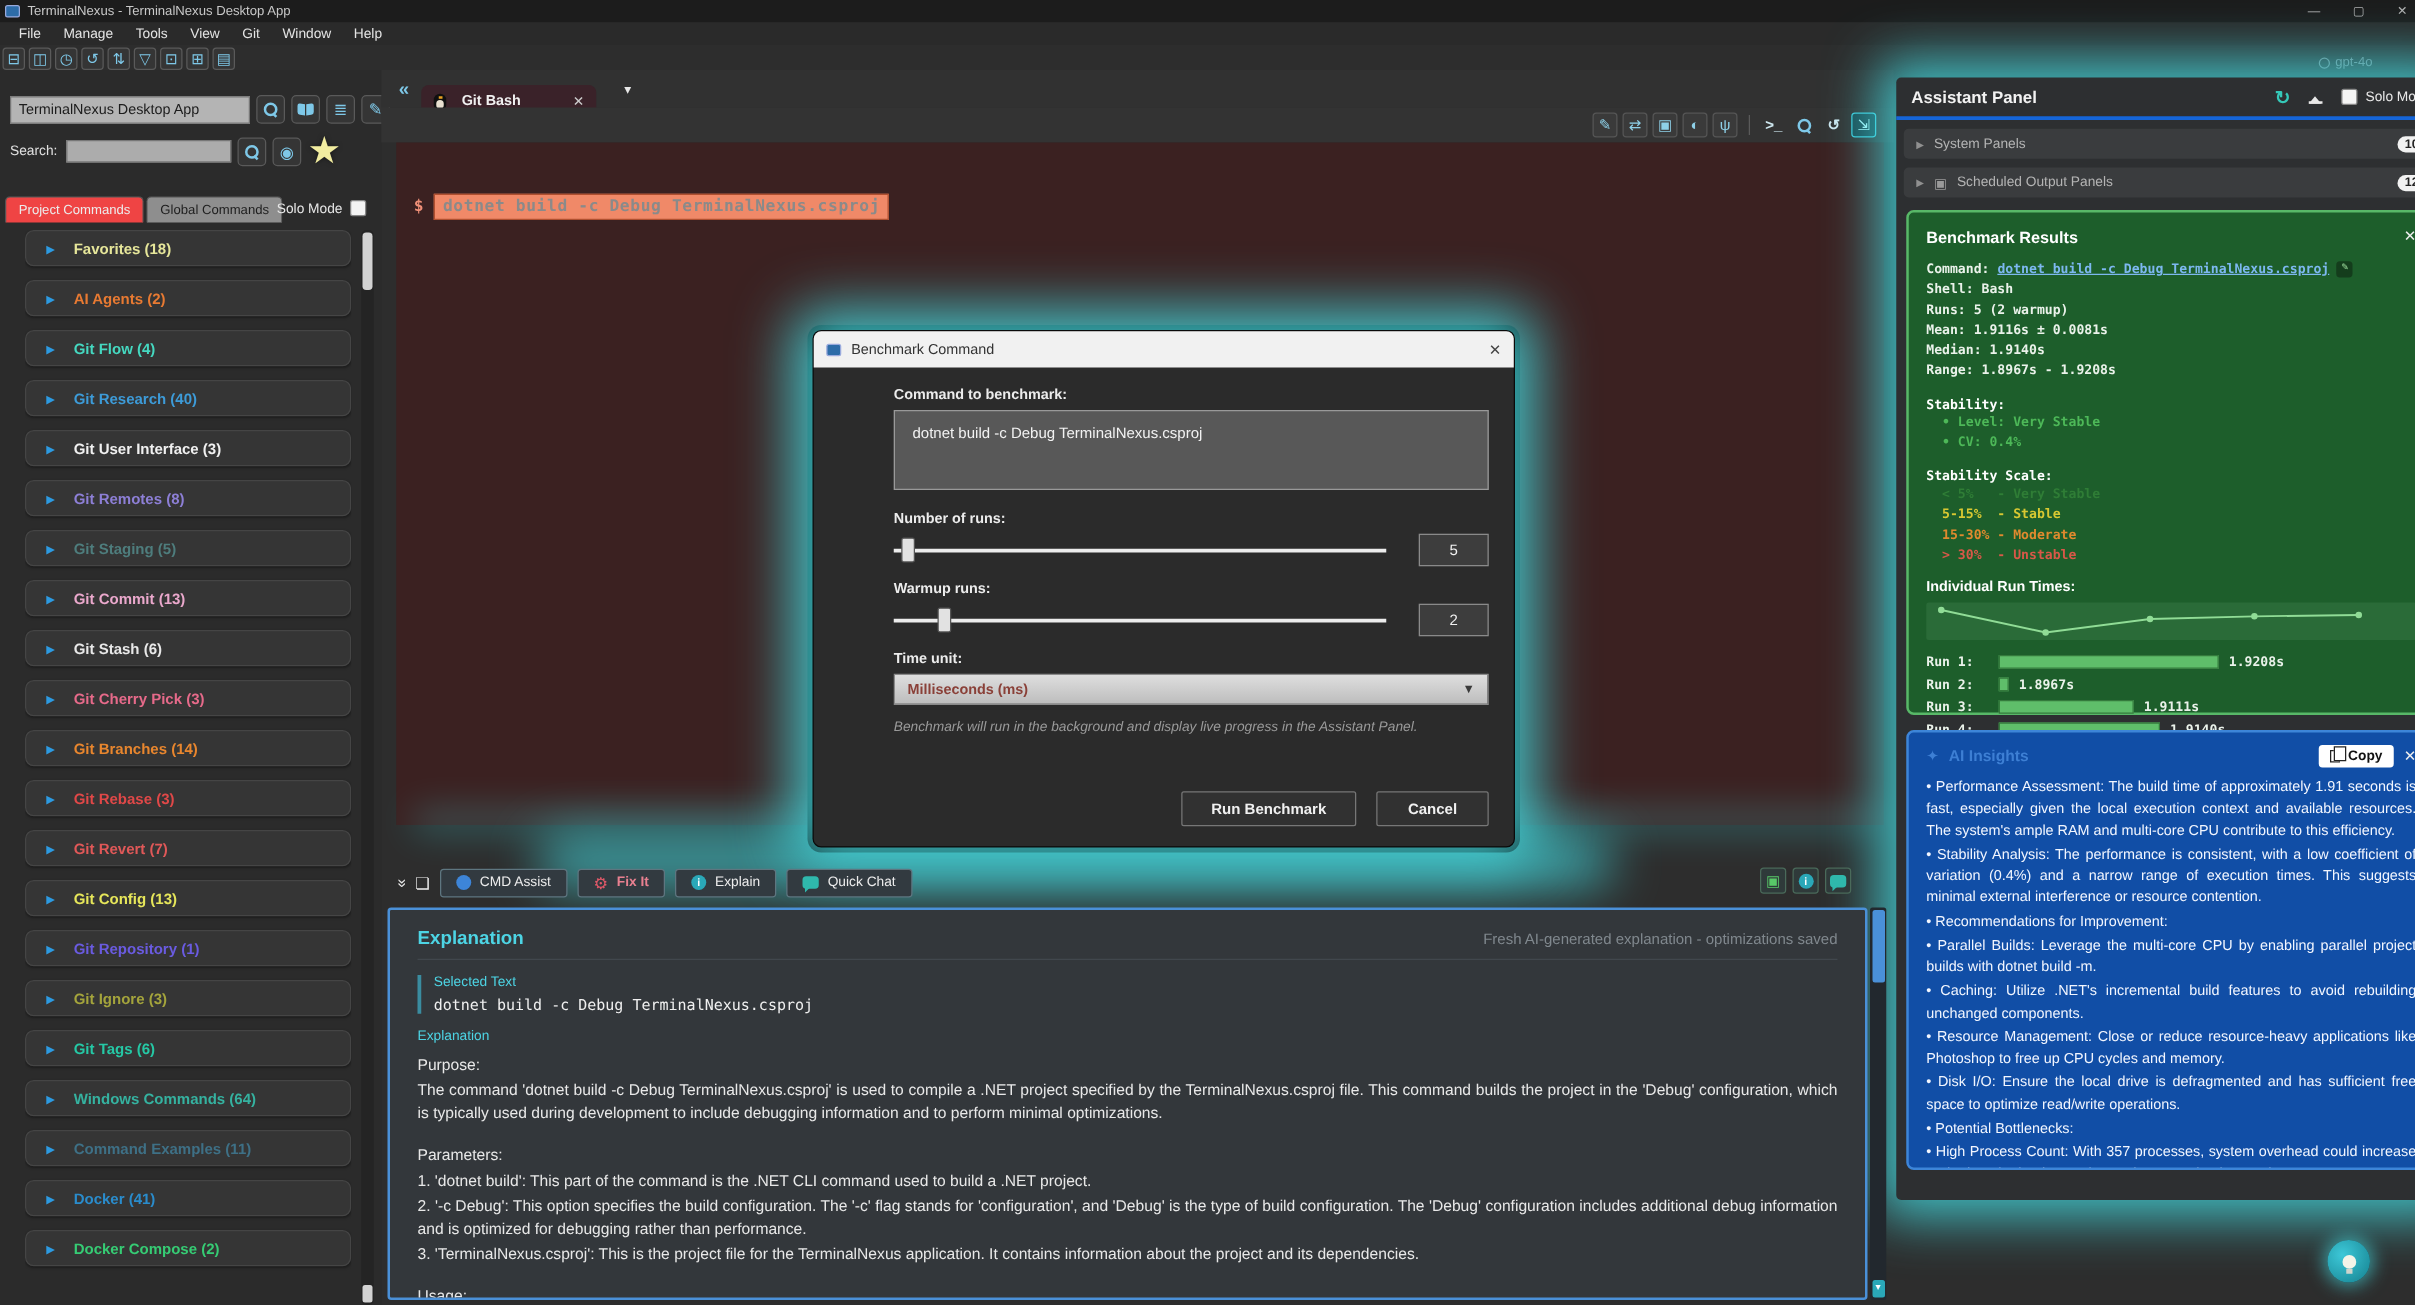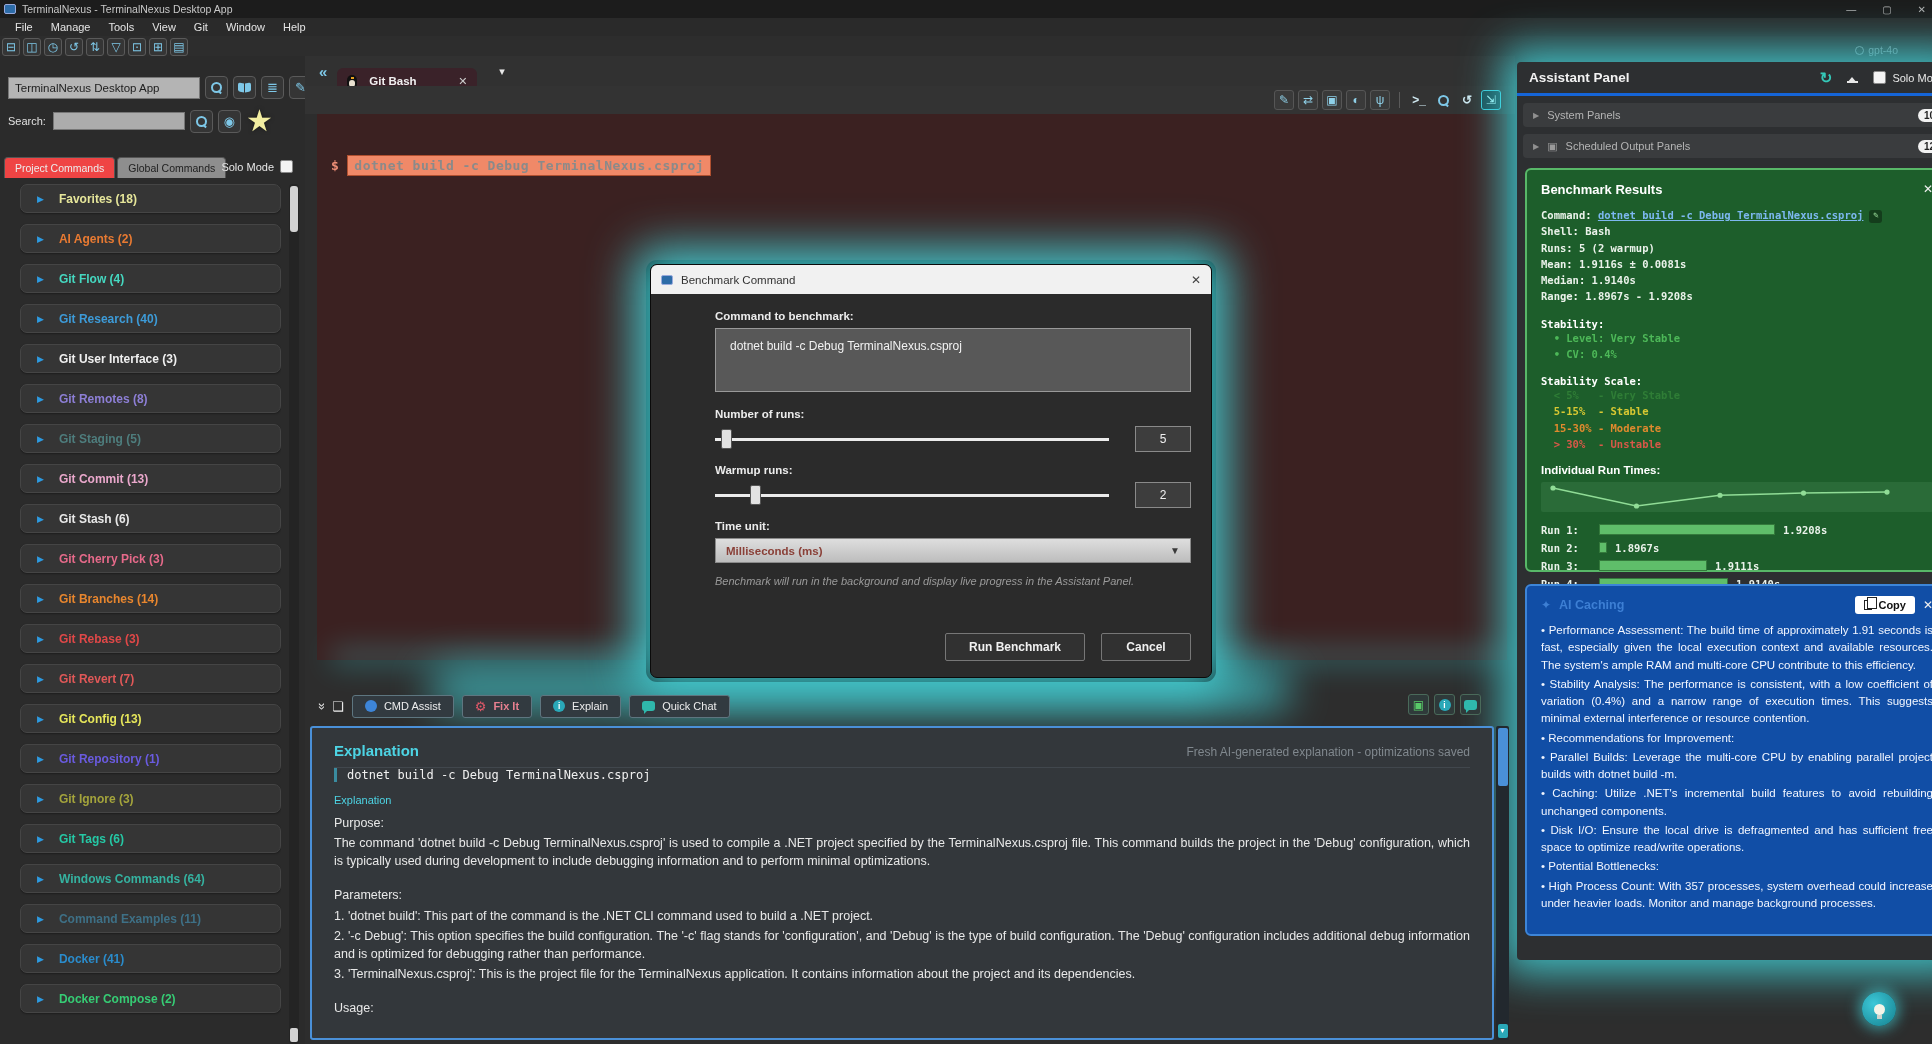--- a/index.html
+++ b/index.html
@@ -462,20 +462,21 @@
       </span>
   </div>
 </div>
 
 <div class="explain-panel">
   <div class="exp-head">
     <span class="exp-title">Explanation</span>
     <span class="exp-status">Fresh AI-generated explanation - optimizations saved</span>
   </div>
   <div class="exp-selected">
+    <div class="exp-sec-label">Selected Text</div>
     <div class="exp-mono mono">dotnet build -c Debug TerminalNexus.csproj</div>
   </div>
   <div class="exp-sec-label">Explanation</div>
   <div class="exp-body">
 
   <div class="exp-line">Purpose:</div>
       <div class="exp-line">The command 'dotnet build -c Debug TerminalNexus.csproj' is used to compile a .NET project specified by the TerminalNexus.csproj file. This command builds the project in the 'Debug' configuration, which is typically used during development to include debugging information and to perform minimal optimizations.</div>
       <div class="exp-line"></div>
       <div class="exp-line">Parameters:</div>
       <div class="exp-line">1. 'dotnet build': This part of the command is the .NET CLI command used to build a .NET project.</div>
@@ -575,34 +576,35 @@
           <span class="run-label">Run 5:</span>
           <span class="run-bar" style="width: 138px;"></span>
           <span class="run-value">1.9154s</span>
         </div>
       </div>
   </div>
 
   <div class="insights">
     <div class="ins-head">
       <span class="sparkle">✦</span>
-      <span class="ins-title">AI Caching</span>
+      <span class="ins-title">AI Insights</span>
       <span class="copy-btn">
         <span class="copy-ic"></span>
         <span>Copy</span>
       </span>
       <span class="panel-x">✕</span>
     </div>
     <div>
 
     <div class="ins-line">Performance Assessment: The build time of approximately 1.91 seconds is fast, especially given the local execution context and available resources. The system's ample RAM and multi-core CPU contribute to this efficiency.</div>
         <div class="ins-line">Stability Analysis: The performance is consistent, with a low coefficient of variation (0.4%) and a narrow range of execution times. This suggests minimal external interference or resource contention.</div>
         <div class="ins-line">Recommendations for Improvement:</div>
         <div class="ins-line">Parallel Builds: Leverage the multi-core CPU by enabling parallel project builds with dotnet build -m.</div>
         <div class="ins-line">Caching: Utilize .NET's incremental build features to avoid rebuilding unchanged components.</div>
+        <div class="ins-line">Resource Management: Close or reduce resource-heavy applications like Photoshop to free up CPU cycles and memory.</div>
         <div class="ins-line">Disk I/O: Ensure the local drive is defragmented and has sufficient free space to optimize read/write operations.</div>
         <div class="ins-line">Potential Bottlenecks:</div>
         <div class="ins-line">High Process Count: With 357 processes, system overhead could increase under heavier loads. Monitor and manage background processes.</div>
       </div>
   </div>
 </div>
 
 <div class="bulb-btn">
   <span class="bulb"></span>
 </div>

